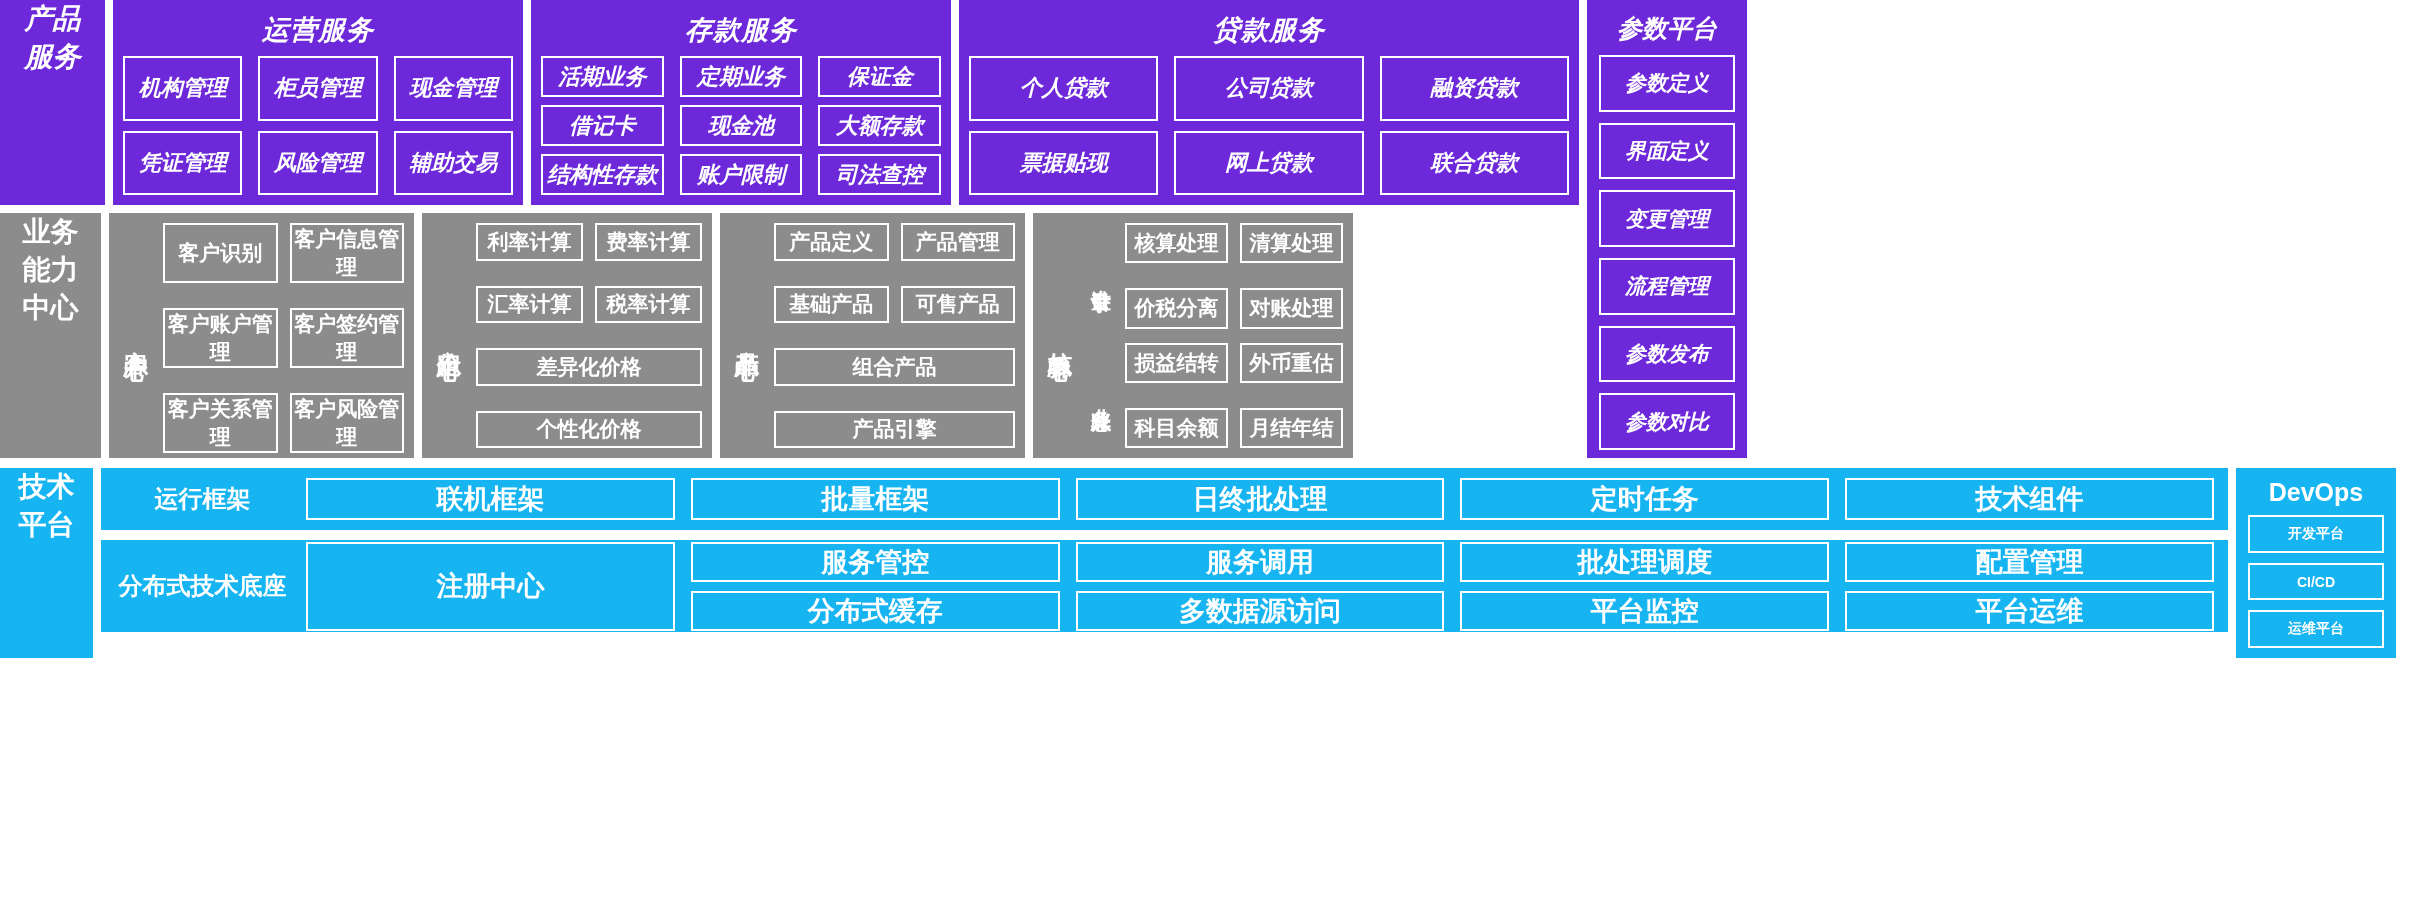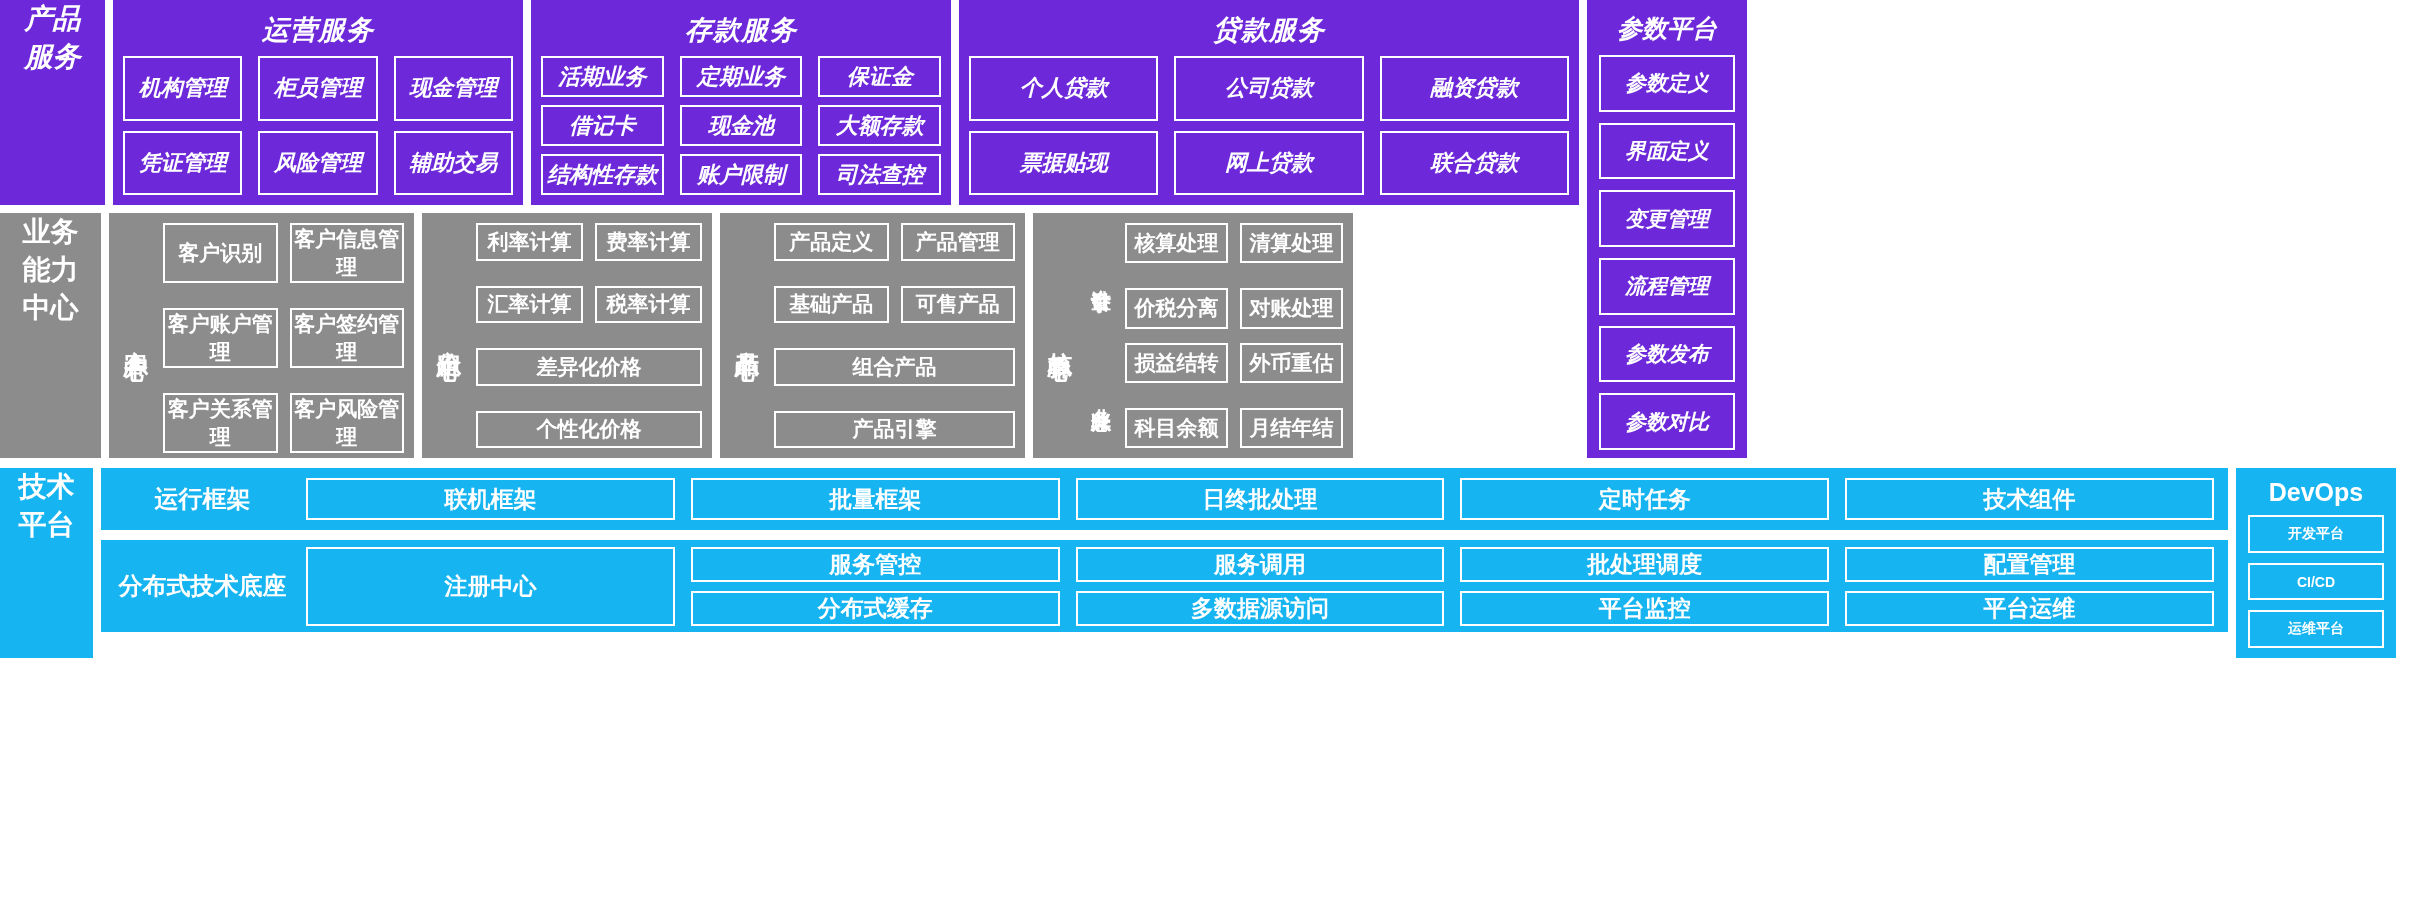--- a/index.html
+++ b/index.html
@@ -101,21 +101,21 @@
   .tech-main{display:flex;flex-direction:column;gap:10px;box-sizing:border-box;}
   .tech-row{
     display:flex;align-items:center;box-sizing:border-box;
     padding:10px 14px;gap:16px;
   }
   .tech-rowlabel{
     font-size:24px;font-weight:bold;flex:0 0 auto;
     display:flex;align-items:center;justify-content:center;
   }
   .tech-cells{flex:1;display:grid;gap:9px 16px;}
-  .tech-cells .card{font-size:23px;}
+  .tech-cells .card{font-size:27px;}
 
   .row-runtime .tech-rowlabel{width:175px;}
   .row-runtime .tech-cells{grid-template-columns:repeat(5,1fr);height:42px;}
   .row-base .tech-rowlabel{width:175px;}
   .row-base .tech-cells{grid-template-columns:repeat(5,1fr);grid-template-rows:1fr 1fr;}
   .row-base .tall{grid-row:1 / span 2;font-family:Liberation Mono, monospace;}
 
   
   .devops-col{
     width:160px;box-sizing:border-box;padding:6px 12px 10px 12px;

